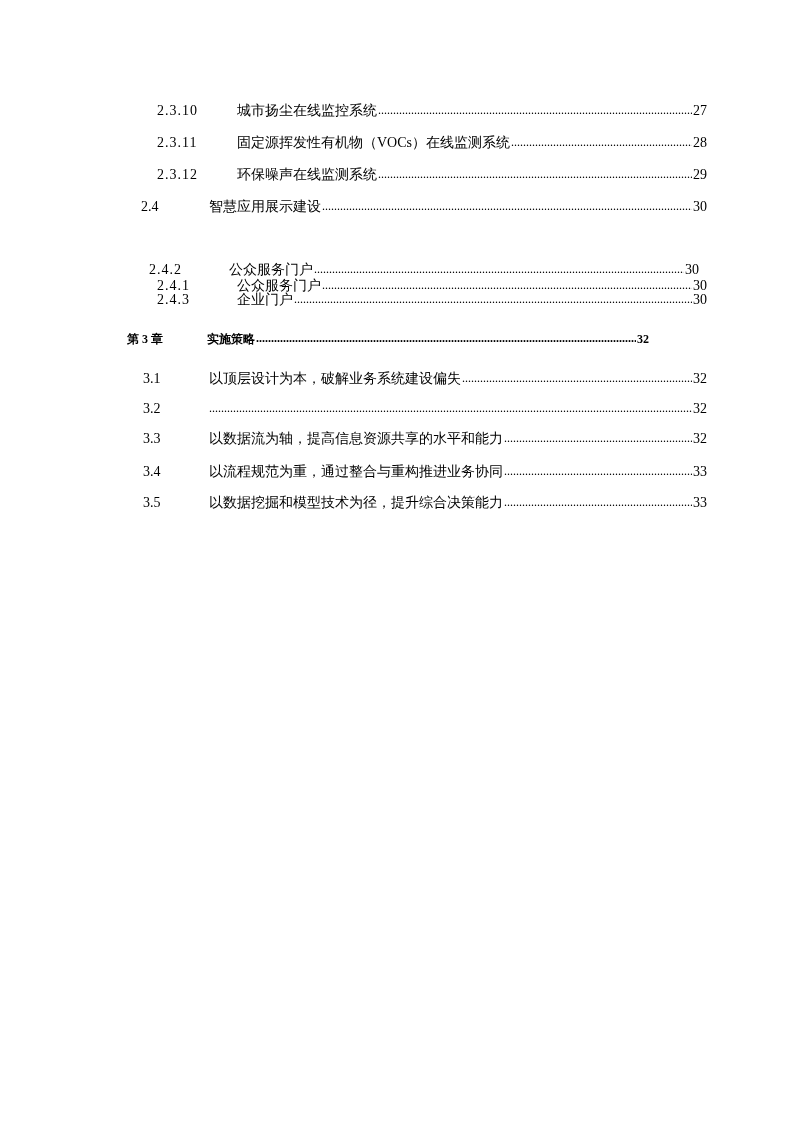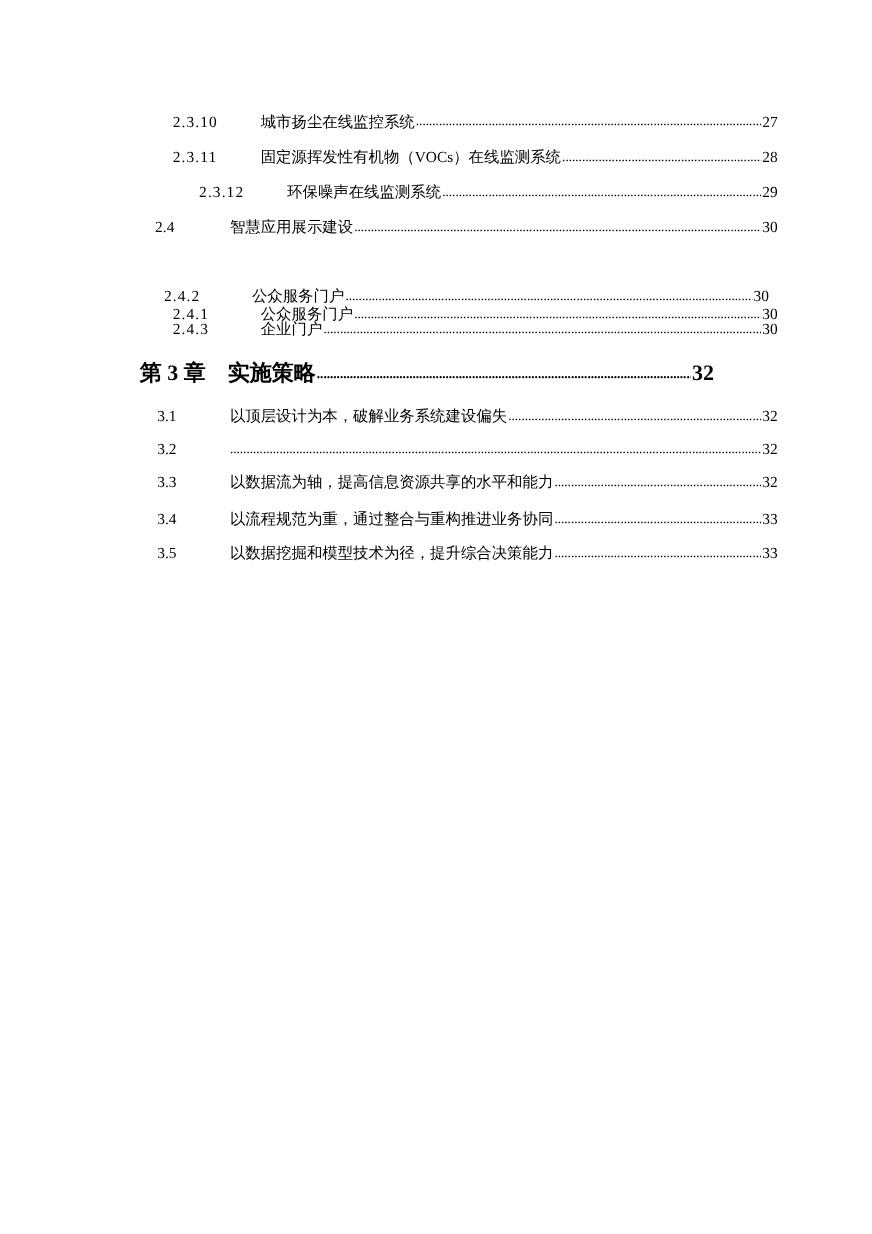--- a/index.html
+++ b/index.html
@@ -8,42 +8,42 @@
   .toc-row { position: absolute; display: flex; align-items: baseline; font-size: 14px; line-height: 18px; }
   .toc-num { display: inline-block; white-space: nowrap; }
   .toc-num.mono { letter-spacing: 1px; }
   .toc-title { white-space: nowrap; padding-right: 1px; }
   .toc-leader { flex: 1; overflow: hidden; white-space: nowrap; position: relative; top: -1px; }
   .toc-leader::after {
     content: "..........................................................................................................................................................................................................................................";
     letter-spacing: 0px; font-size: 12px;
   }
   .toc-page { white-space: nowrap; padding-left: 1px; }
-  .chapter { font-weight: bold; font-size: 20px; }
+  .chapter { font-weight: bold; font-size: 12px; }
   .chapter .toc-leader::after { font-weight: bold; }
 </style>
 </head>
 <body>
 
 <div>
 
   <div class="toc-row" style="left:157px; top:102px; width:550px;">
     <span class="toc-num mono" style="width:80px;">2.3.10</span>
     <span class="toc-title">城市扬尘在线监控系统</span>
     <span class="toc-leader"></span>
     <span class="toc-page">27</span>
   </div>
   <div class="toc-row" style="left:157px; top:134px; width:550px;">
     <span class="toc-num mono" style="width:80px;">2.3.11</span>
     <span class="toc-title">固定源挥发性有机物（VOCs）在线监测系统</span>
     <span class="toc-leader"></span>
     <span class="toc-page">28</span>
   </div>
   <div class="toc-row" style="left:157px; top:166px; width:550px;">
-    <span class="toc-num mono" style="width:80px;margin-left:24px;">2.3.12</span>
+    <span class="toc-num mono" style="width:80px;">2.3.12</span>
     <span class="toc-title">环保噪声在线监测系统</span>
     <span class="toc-leader"></span>
     <span class="toc-page">29</span>
   </div>
 
   <div class="toc-row" style="left:141px; top:198px; width:566px;">
     <span class="toc-num" style="width:68px;">2.4</span>
     <span class="toc-title">智慧应用展示建设</span>
     <span class="toc-leader"></span>
     <span class="toc-page">30</span>

